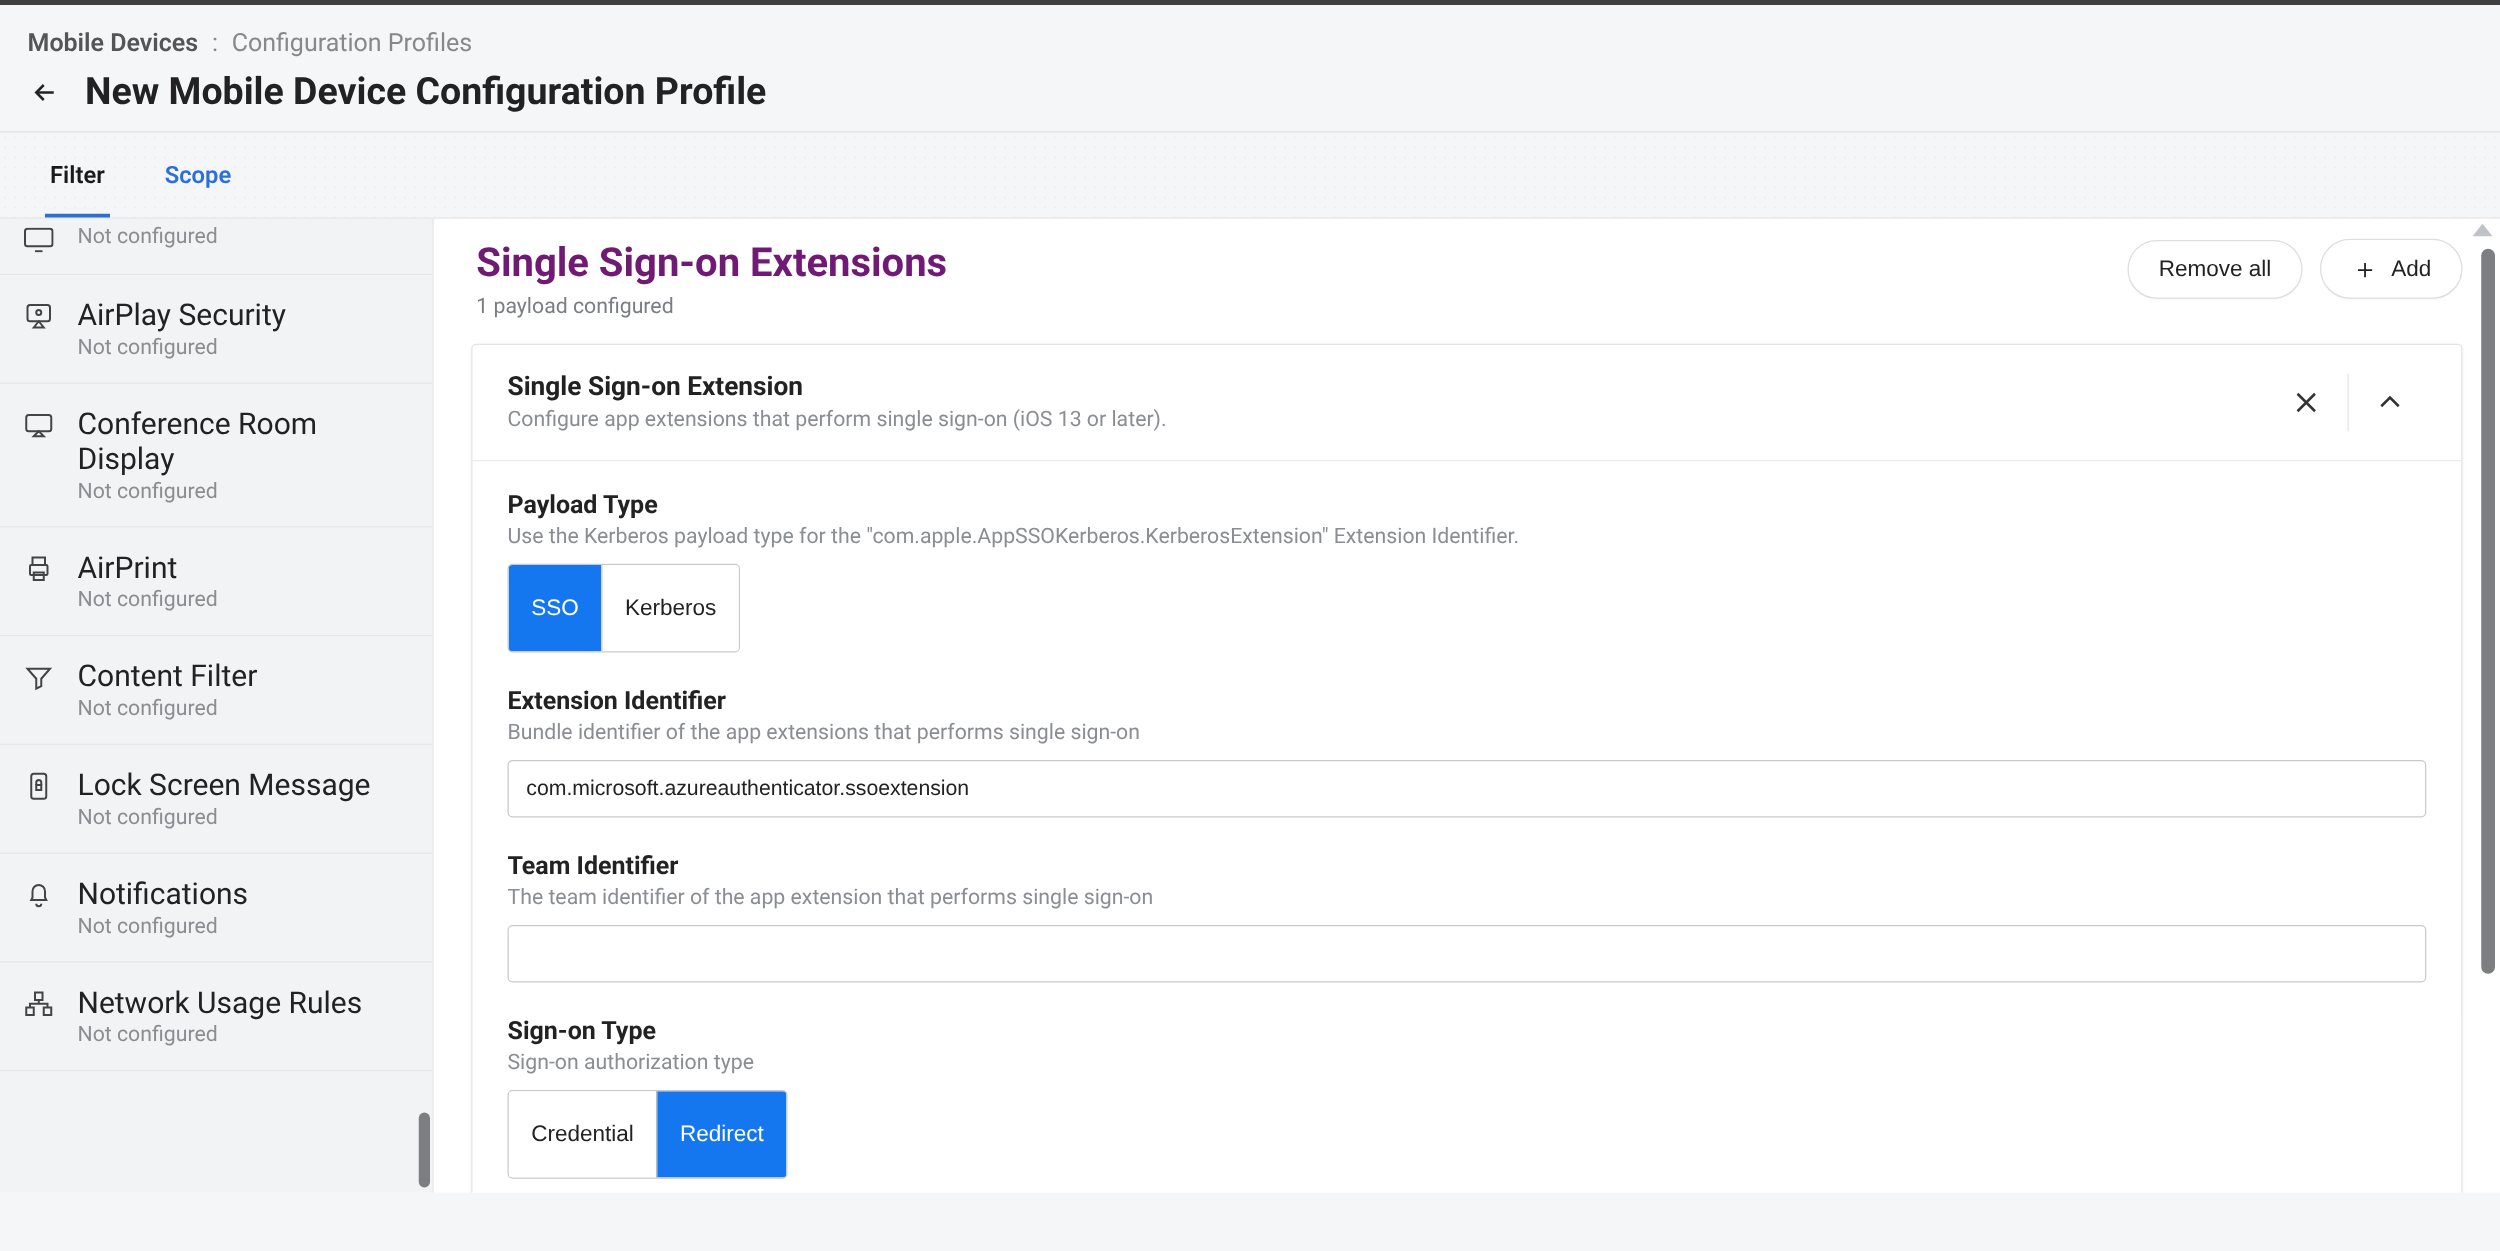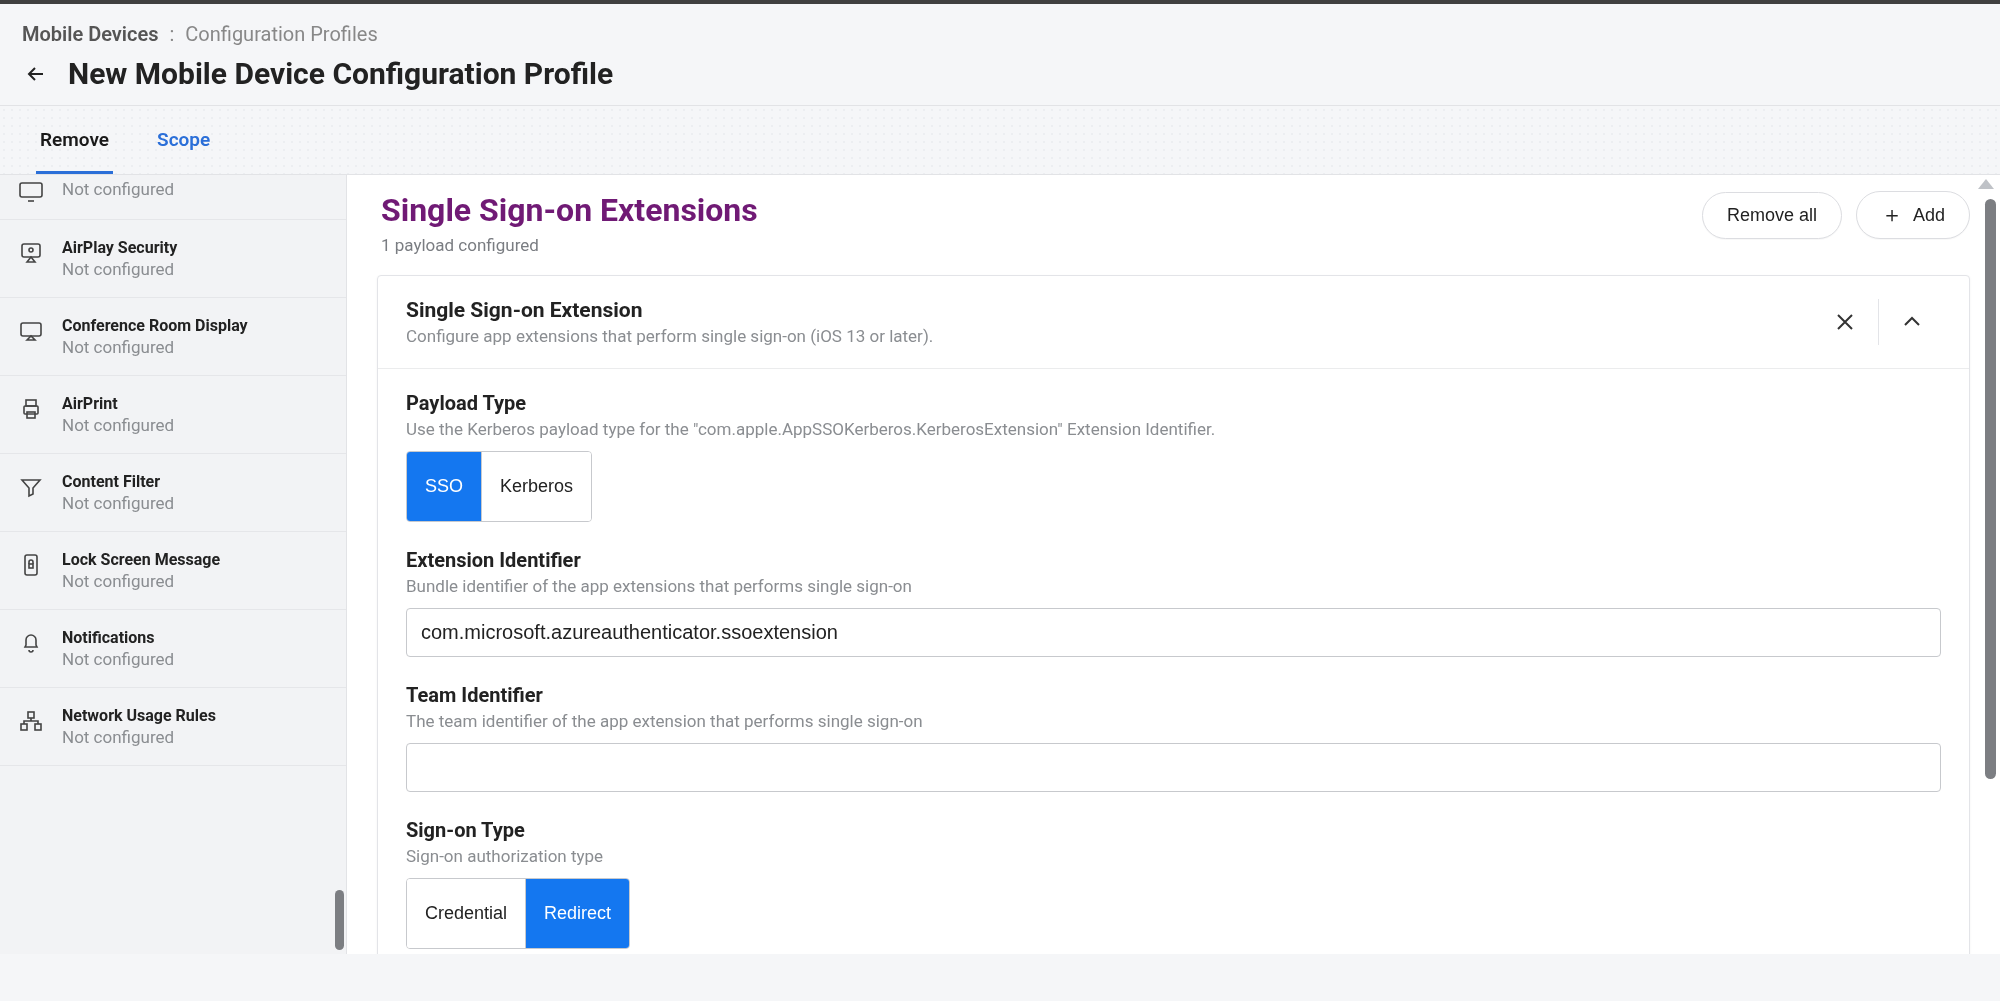--- a/index.html
+++ b/index.html
@@ -84,23 +84,23 @@
   }
   .side-item.first { padding-top: 2px; padding-bottom: 14px; }
   .side-icon {
     width: 26px; height: 26px;
     margin-top: 2px;
     color: #444;
     flex-shrink: 0;
     display:flex; align-items:center; justify-content:center;
   }
   .side-text .label {
-    font-size: 16px;
-    color: #222;
-    font-weight: 700;
+    font-size: 24px;
+    color: #222;
+    font-weight: 400;
   }
   .side-text .sub {
     font-size: 17px;
     color: #8a8d91;
     margin-top: 2px;
   }
   .scroll-thumb {
     position: absolute;
     right: 2px;
     bottom: 4px;
@@ -225,21 +225,21 @@
   .seg button + button { border-left: 1px solid #c7c9cd; }
   .seg button.active {
     background: #1477f0;
     color: #fff;
   }
   .text-input {
     width: 100%;
     border: 1px solid #c7c9cd;
     border-radius: 4px;
     padding: 12px 14px;
-    font-size: 20px;
+    font-size: 17px;
     color: #222;
     background:#fff;
   }
   .right-scroll-tri {
     position: absolute;
     right: 6px;
     top: 4px;
     width:0;height:0;border-left:8px solid transparent;border-right:8px solid transparent;border-bottom:10px solid #bfc2c7;
   }
   .right-scroll-bar {
@@ -265,21 +265,21 @@
       <svg width="24" height="24" viewBox="0 0 24 24" fill="none" stroke="#222" stroke-width="2">
           <path d="M19 12H5"></path>
           <path d="M11 6l-6 6 6 6"></path>
         </svg>
     </div>
     <h1>New Mobile Device Configuration Profile</h1>
   </div>
 </div>
 
 <div class="tabbar">
-  <div class="tab active">Remove</div>
+  <div class="tab active">Filter</div>
   <div class="tab">Scope</div>
 </div>
 
 <div class="body">
   <div class="sidebar">
     <div class="side-item first">
       <div class="side-icon">
         <svg width="24" height="20" viewBox="0 0 24 20" fill="none" stroke="#444" stroke-width="1.6">
             <rect x="1" y="1" width="22" height="14" rx="2"></rect>
             <path d="M9 19h6"></path>

